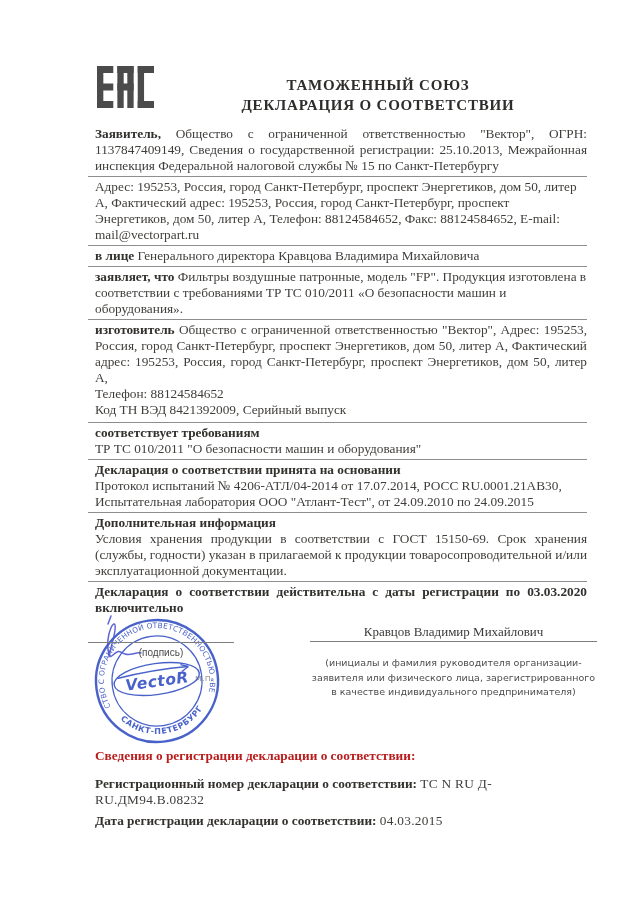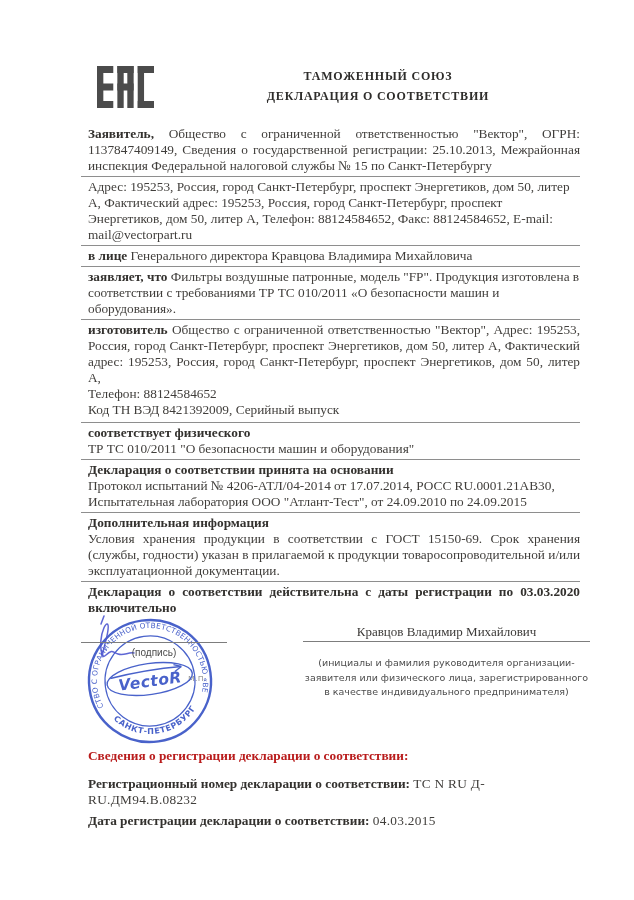--- a/index.html
+++ b/index.html
@@ -4,25 +4,25 @@
 <style>
   html,body{margin:0;padding:0;background:#e8e8e8;}
   .page{
     position:relative;width:634px;height:900px;background:#ffffff;
     font-family:"Liberation Serif", serif;color:#403e3b;overflow:hidden;
     margin:0 auto;
   }
   
   .eac{position:absolute;left:97px;top:66px;}
   .title{
-    position:absolute;left:178px;top:67px;width:400px;text-align:center;
-    font-weight:bold;color:#2e2d2b;font-size:12px;line-height:19.5px;letter-spacing:0.8px;
+    position:absolute;left:178px;top:76px;width:400px;text-align:center;
+    font-weight:bold;color:#2e2d2b;font-size:15px;line-height:19.5px;letter-spacing:0.8px;
   }
   
-  .content{position:absolute;left:88px;top:126px;width:492px;font-size:13.3px;line-height:16px;}
+  .content{position:absolute;left:95px;top:126px;width:492px;font-size:13.3px;line-height:16px;}
   .content p{margin:0;padding:0;}
   b{color:#33312e;}
   .rule{border-top:1px solid #8e8e8e;height:0;margin-left:-7px;width:499px;}
   .rule.m2{margin-top:2px;margin-bottom:2px;}
   .rule.m4{margin-top:4px;margin-bottom:2px;}
   .just{text-align:justify;}
   .justall{text-align:justify;text-align-last:justify;}
   .boldpara{font-weight:bold;color:#33312e;}
   
   .sig-area{position:relative;height:122px;margin-top:2px;}
@@ -88,21 +88,21 @@
 
     <div>
       <div class="justall"><b>изготовитель</b> <span>Общество с ограниченной ответственностью "Вектор", Адрес: 195253,</span></div>
       <div class="justall">Россия, город Санкт-Петербург, проспект Энергетиков, дом 50, литер А, Фактический</div>
       <div class="justall">адрес: 195253, Россия, город Санкт-Петербург, проспект Энергетиков, дом 50, литер А,</div>
       <div>Телефон: 88124584652</div>
       <div>Код ТН ВЭД 8421392009, Серийный выпуск</div>
     </div>
     <div class="rule m4"></div>
 
-    <p class="boldpara">соответствует физического</p>
+    <p class="boldpara">соответствует требованиям</p>
     <p>ТР ТС 010/2011 "О безопасности машин и оборудования"</p>
     <div class="rule m2"></div>
 
     <p class="boldpara">Декларация о соответствии принята на основании</p>
     <p>Протокол испытаний № 4206-АТЛ/04-2014 от 17.07.2014, РОСС RU.0001.21АВ30,</p>
     <p>Испытательная лаборатория ООО "Атлант-Тест", от 24.09.2010 по 24.09.2015</p>
     <div class="rule m2"></div>
 
     <p class="boldpara">Дополнительная информация</p>
     <p class="just">Условия хранения продукции в соответствии с ГОСТ 15150-69. Срок хранения (службы, годности) указан в прилагаемой к продукции товаросопроводительной и/или эксплуатационной документации.</p>

